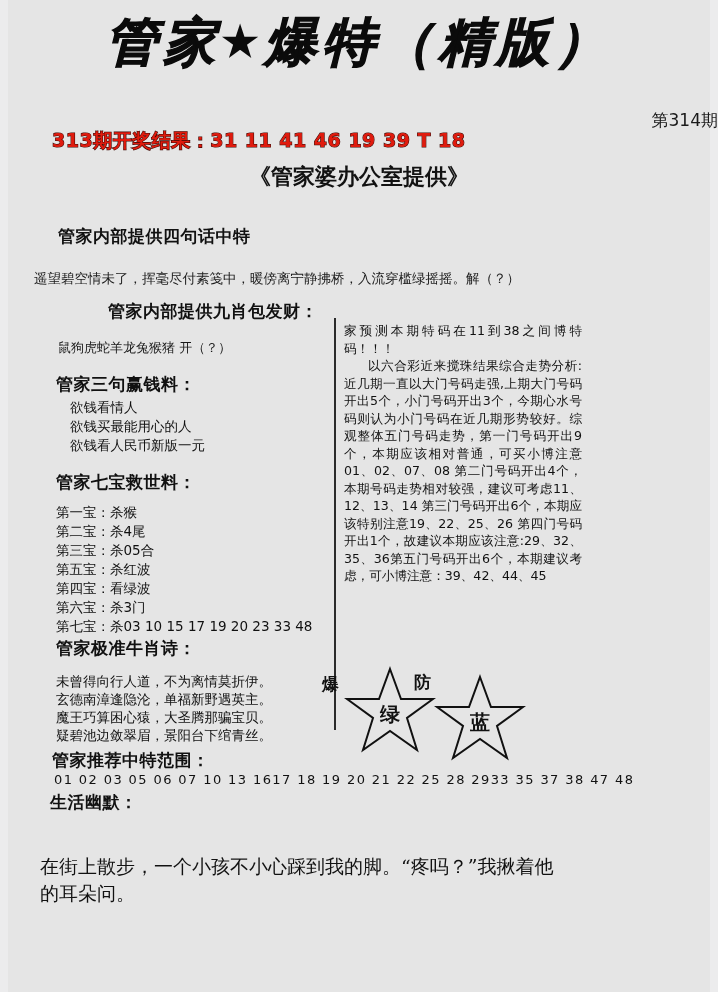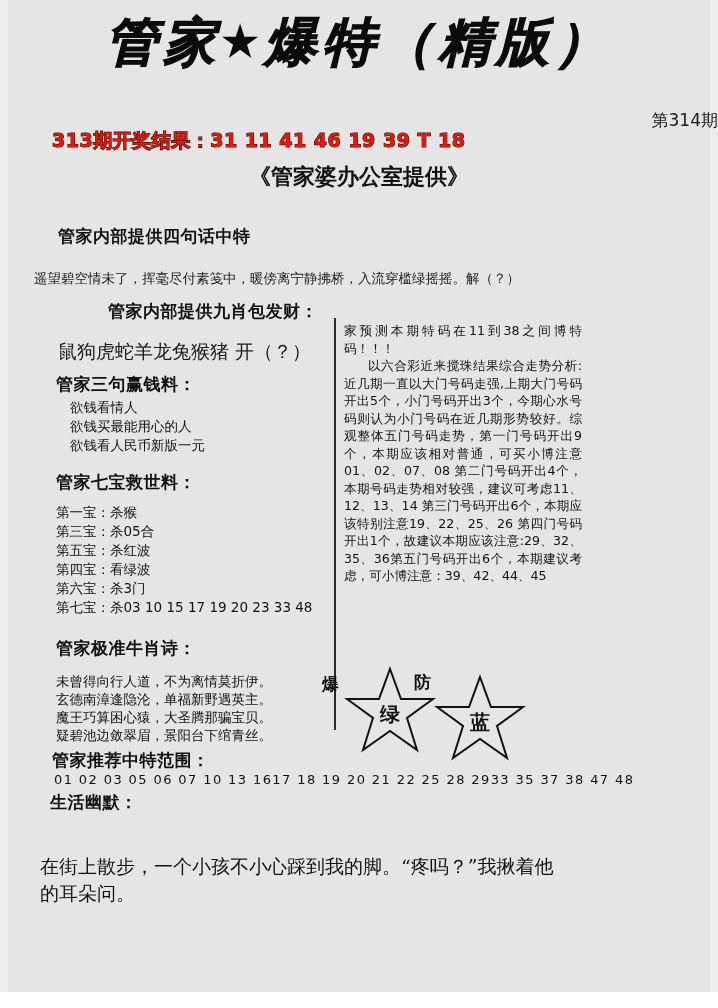--- a/index.html
+++ b/index.html
@@ -100,21 +100,21 @@
     white-space: nowrap;
   }
   .body-line {
     font-family: "DejaVu Sans", "Liberation Sans", sans-serif;
     font-size: 13.5px;
     white-space: nowrap;
     color: #1a1a1a;
   }
   .body-line-sm {
     font-family: "DejaVu Sans", "Liberation Sans", sans-serif;
-    font-size: 19px;
+    font-size: 13px;
     white-space: nowrap;
     color: #1a1a1a;
   }
   .list-line {
     font-family: "DejaVu Sans", "Liberation Sans", sans-serif;
     font-size: 13.5px;
     line-height: 19px;
     white-space: nowrap;
     color: #111;
   }
@@ -216,20 +216,21 @@
   <div class="blk h-bold" style="left:56px; top:471px;">管家七宝救世料：</div>
 
   <div class="blk list-line" style="left:70px; top:398px;">
     <div>欲钱看情人</div>
     <div>欲钱买最能用心的人</div>
     <div>欲钱看人民币新版一元</div>
   </div>
 
   <div class="blk list-line" style="left:56px; top:503px;">
     <div>第一宝：杀猴</div>
+    <div>第二宝：杀4尾</div>
     <div>第三宝：杀05合</div>
     <div>第五宝：杀红波</div>
     <div>第四宝：看绿波</div>
     <div>第六宝：杀3门</div>
     <div>第七宝：杀03 10 15 17 19 20 23 33 48</div>
   </div>
 
   <div class="blk h-bold" style="left:56px; top:637px;text-align:right;">管家极准牛肖诗：</div>
 
   <div class="blk poem-line" style="left:56px; top:672px;">

